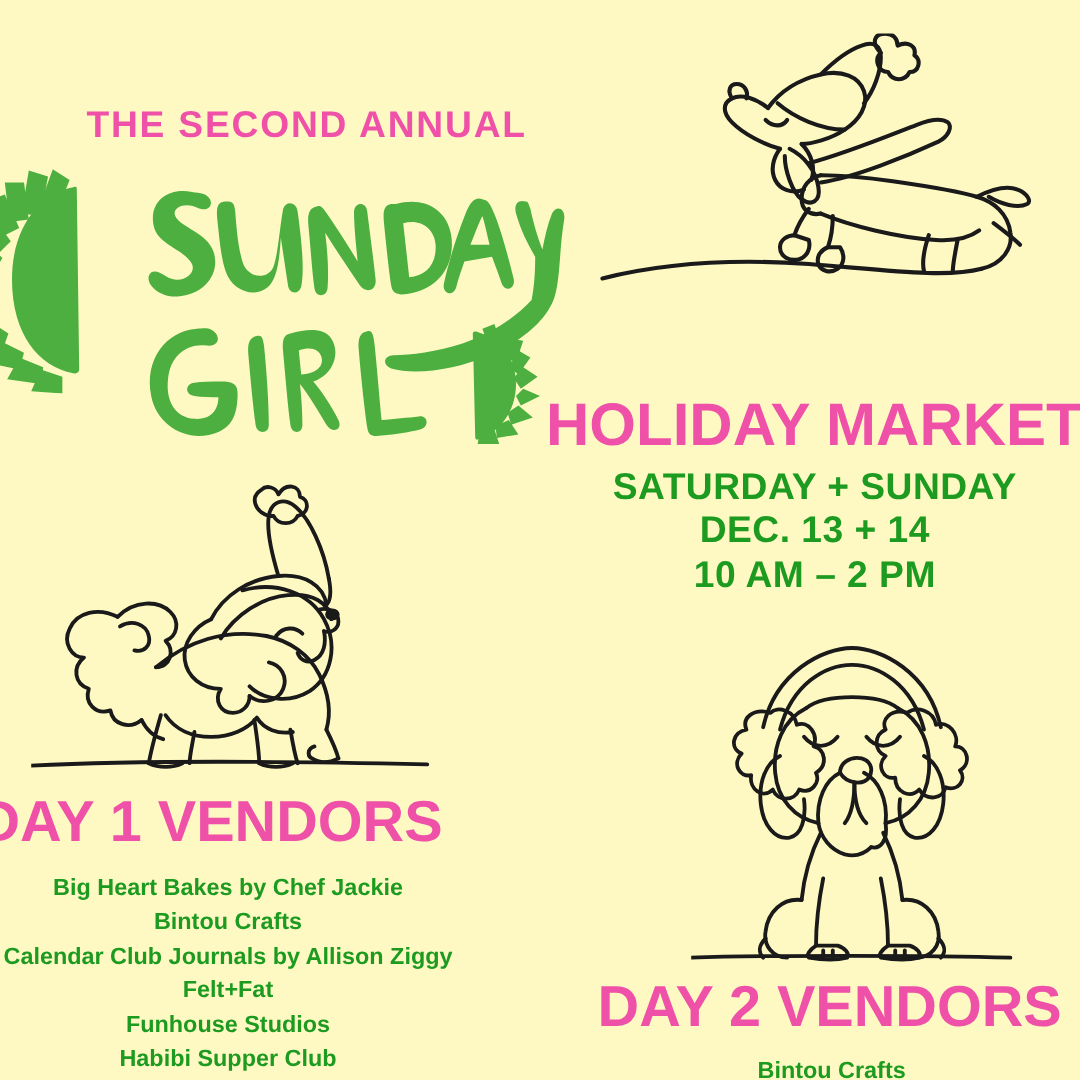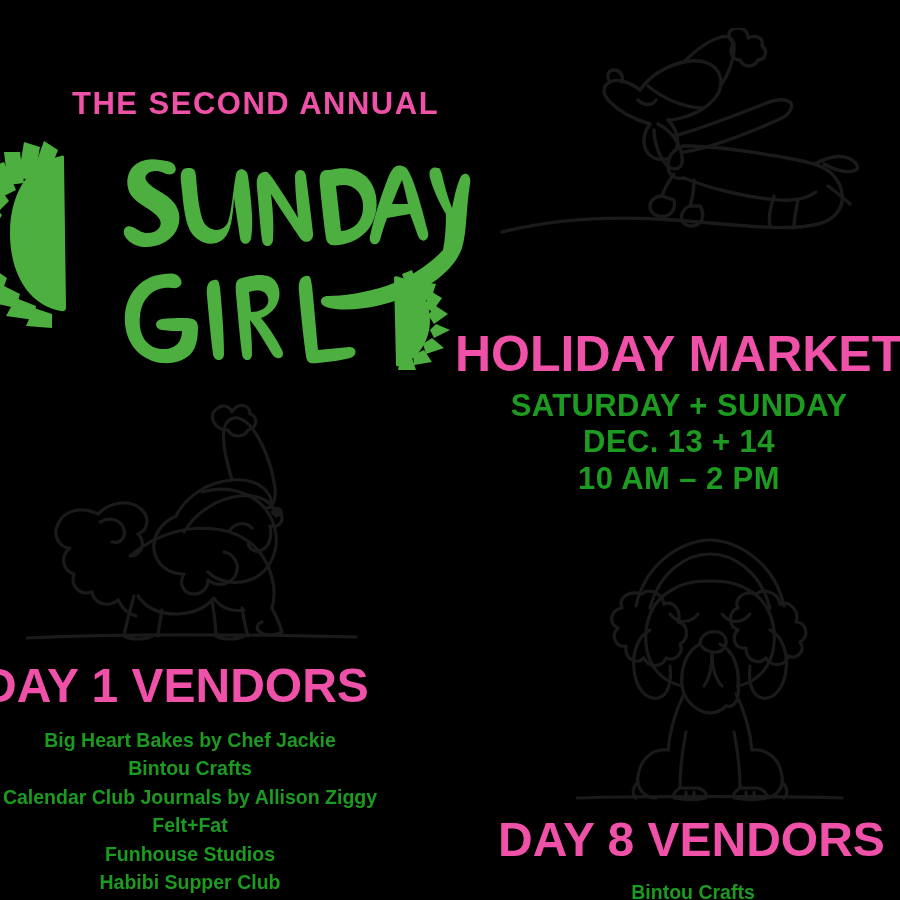--- a/index.html
+++ b/index.html
@@ -4,21 +4,21 @@
 <style>
   html, body {
     margin: 0;
     padding: 0;
     background: #ffffff;
   }
   #poster {
     position: relative;
     width: 900px;
     height: 900px;
-    background: #000000;
+    background: #fef9c3;
     overflow: hidden;
     font-family: "Liberation Sans", sans-serif;
     -webkit-font-smoothing: antialiased;
   }
 
   
   .eyebrow {
     position: absolute;
     left: 72px;
     top: 86px;
@@ -217,21 +217,21 @@
   <div class="day1-list" id="day1-list">
       <div class="vendor-row">Big Heart Bakes by Chef Jackie</div>
       <div class="vendor-row">Bintou Crafts</div>
       <div class="vendor-row">Calendar Club Journals by Allison Ziggy</div>
       <div class="vendor-row">Felt+Fat</div>
       <div class="vendor-row">Funhouse Studios</div>
       <div class="vendor-row">Habibi Supper Club</div>
       <div class="vendor-row">Mamas Marketing</div>
     </div>
 
-  <div class="day2-title">DAY 8 VENDORS</div>
+  <div class="day2-title">DAY 2 VENDORS</div>
   <div class="day2-list" id="day2-list">
       <div class="vendor-row">Bintou Crafts</div>
     </div>
 
   <div class="ill" id="dachshund">
     <svg viewBox="0 0 404 232" width="404" height="232">
       <g fill="none" stroke="#1a1a1a" stroke-width="3.4" stroke-linecap="round" stroke-linejoin="round">
 
         <path d="M4 204 C60 190 120 188 176 192 C240 197 290 204 320 196"></path>
 

